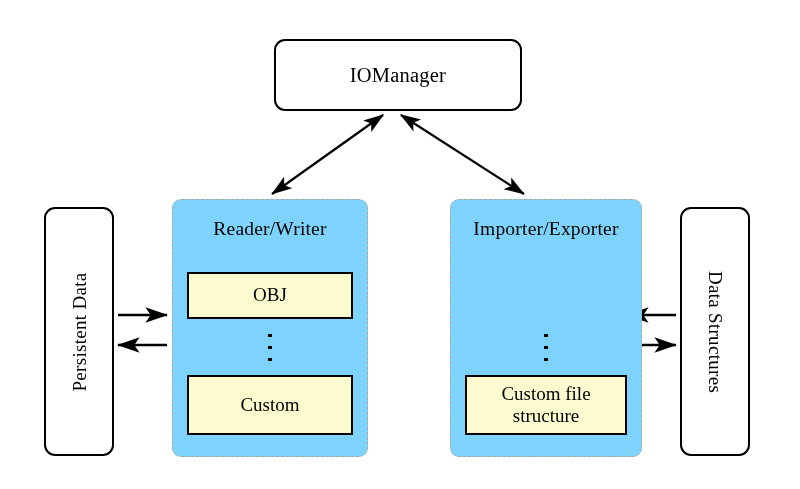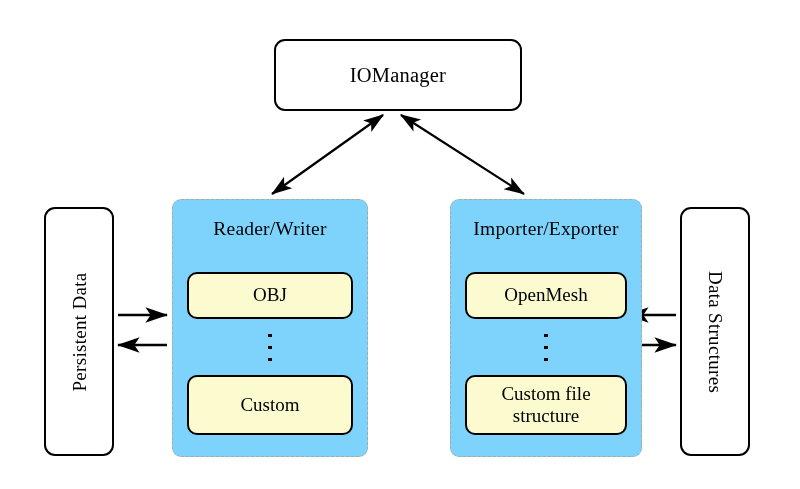--- a/index.html
+++ b/index.html
@@ -85,21 +85,21 @@
     text-align: center;
     font-size: 19.5px;
     letter-spacing: 0.2px;
   }
 
   
   .item-box {
     position: absolute;
     box-sizing: border-box;
     border: 2.6px solid #000000;
-    border-radius: 10px;
+    border-radius: 0;
     background: #fcfbcf;
     display: flex;
     align-items: center;
     justify-content: center;
     text-align: center;
     line-height: 1.18;
     font-size: 19px;
   }
   .item-single { height: 47px; top: 72px; }
   .item-double { height: 60px; top: 175px; text-align: center; }
@@ -197,23 +197,20 @@
     <div class="item-box item-double">
       <span>
         <span>Custom</span><br>
       </span>
     </div>
   </div>
 
   <div class="group-box" id="importer-exporter-group">
     <div class="group-title">Importer/Exporter</div>
 
-    <div class="item-box item-single">
-      <span>OpenMesh</span>
-    </div>
 
     <div class="vellipsis">
       <span></span>
         <span></span>
         <span></span>
     </div>
 
     <div class="item-box item-double">
       <span>
         <span>Custom file</span><br>

